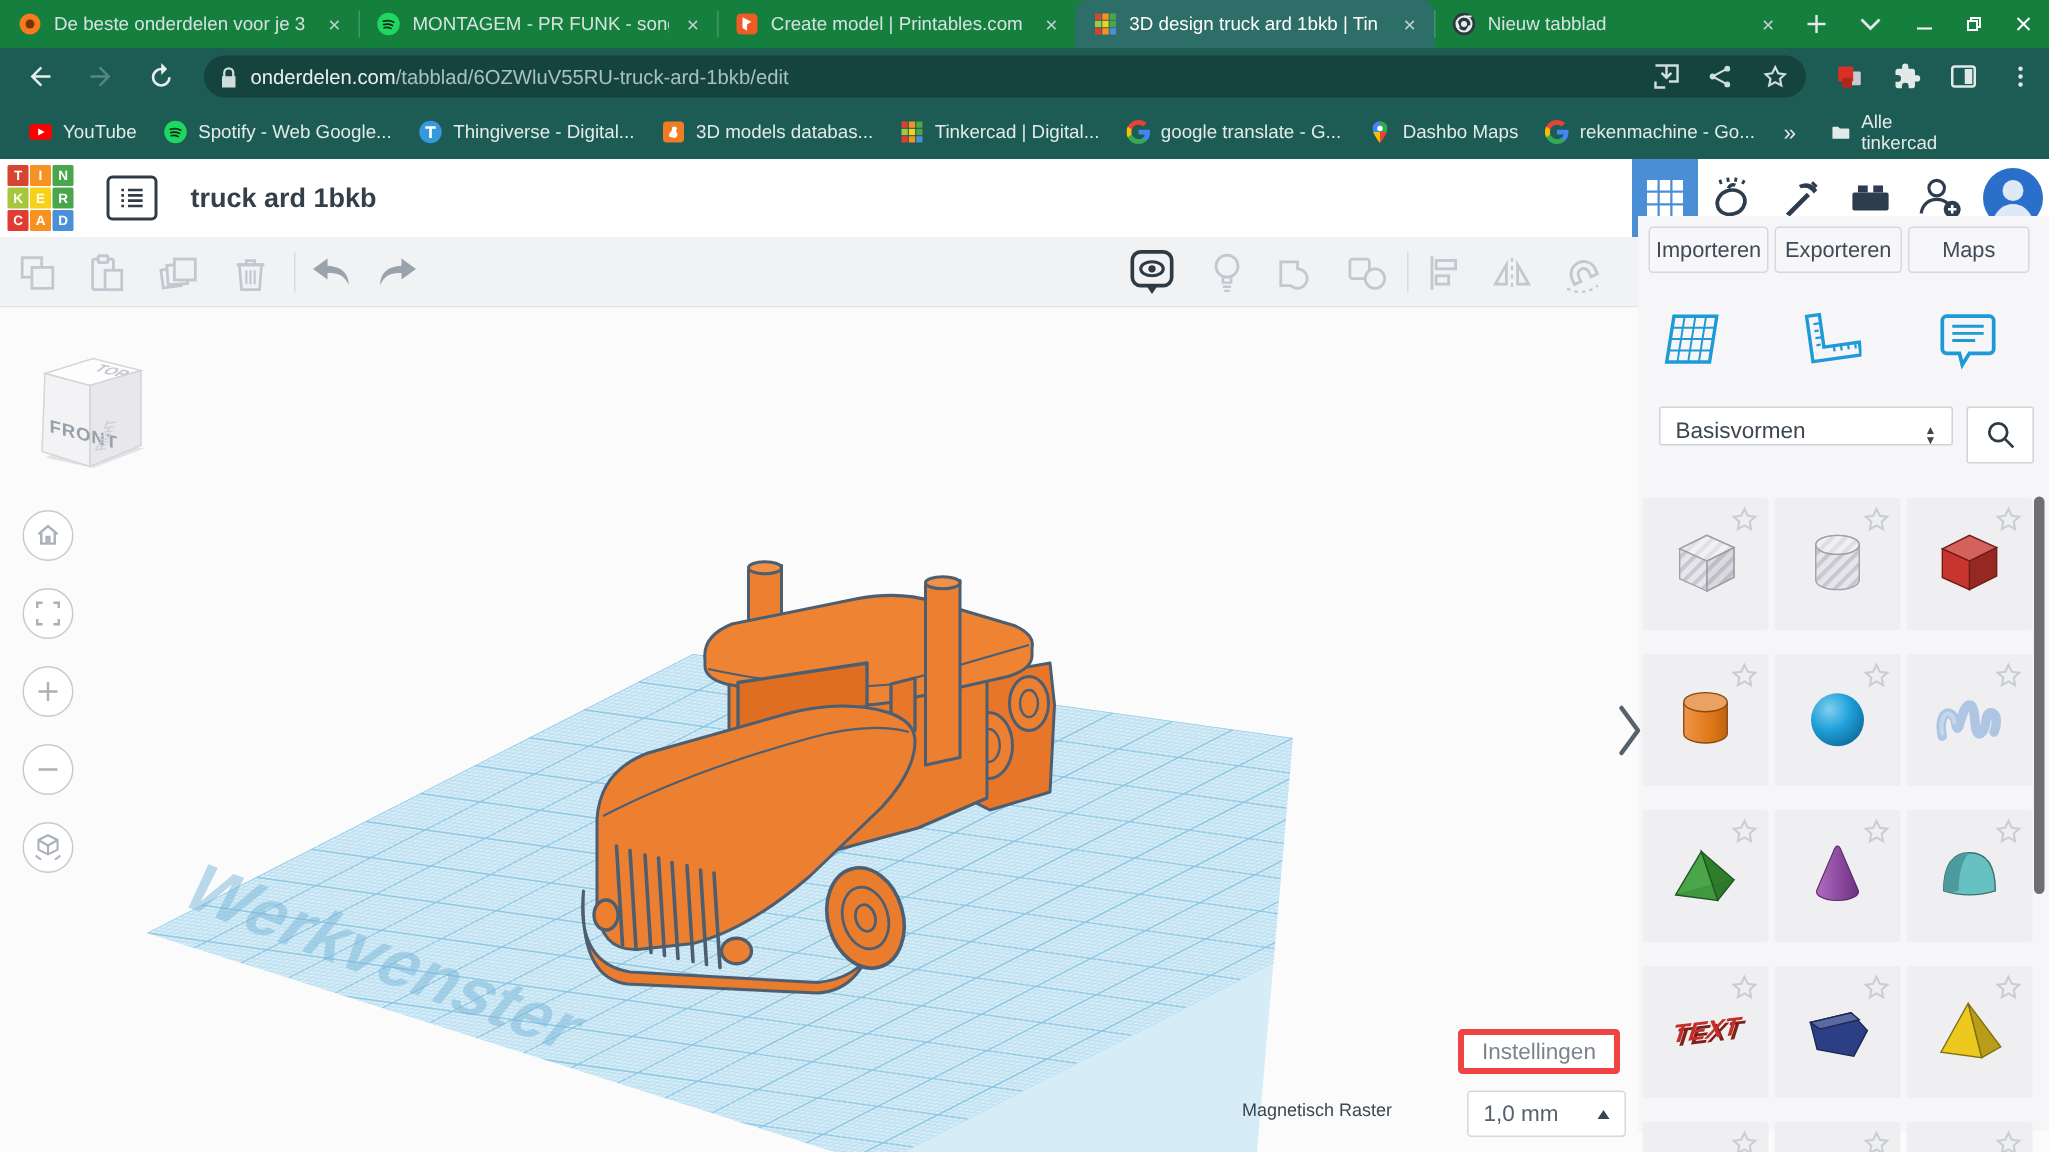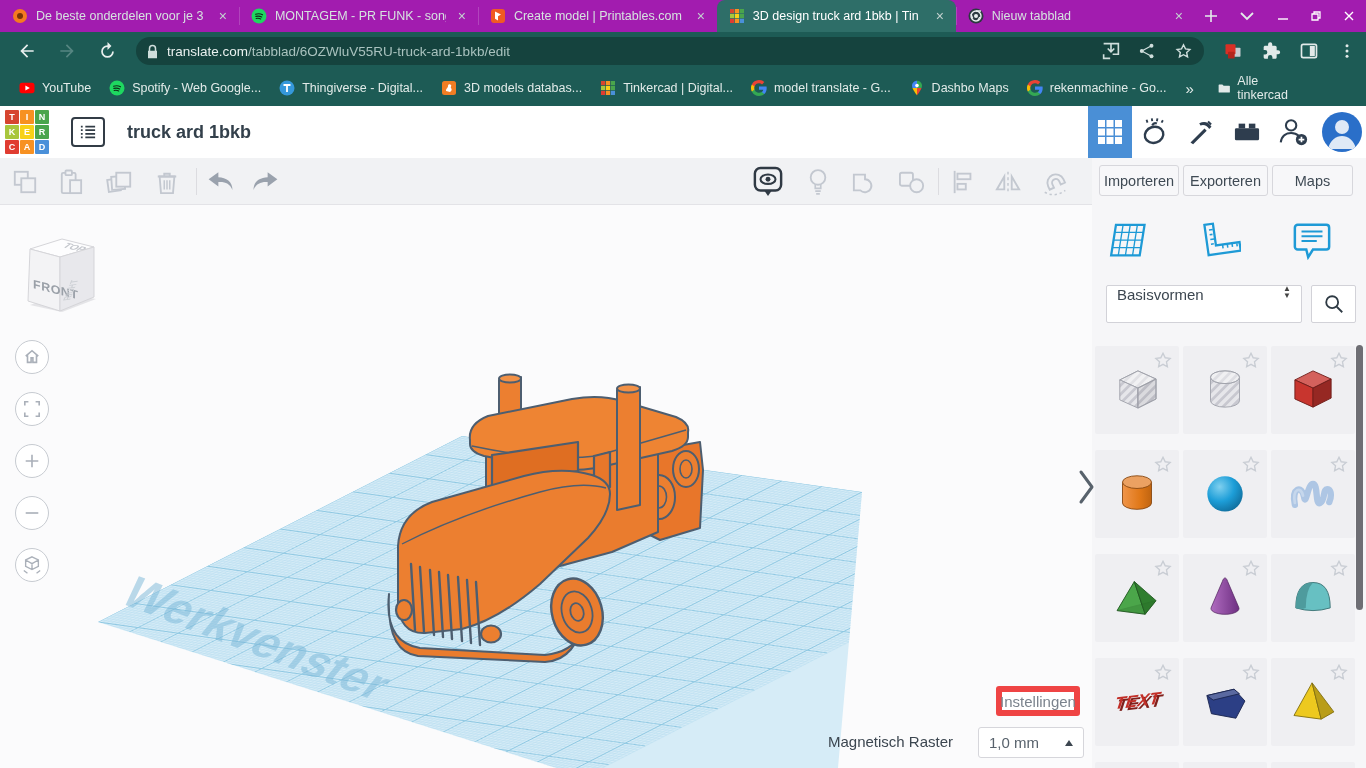--- a/index.html
+++ b/index.html
@@ -1,21 +1,21 @@
 <!DOCTYPE html>
 <html><head>
 <meta charset="utf-8">
 <style>
   html,body{margin:0;padding:0;background:#333;}
   #screen{position:relative;width:1366px;height:768px;overflow:hidden;
     font-family:"Liberation Sans","DejaVu Sans",sans-serif;background:#fbfbfc;
     -webkit-font-smoothing:antialiased;}
   .abs{position:absolute;}
   
-  #tabbar{left:0;top:0;width:1366px;height:32px;background:#a21caf;display:flex;align-items:stretch;}
+  #tabbar{left:0;top:0;width:1366px;height:32px;background:#15803d;display:flex;align-items:stretch;}
   .tab{display:flex;align-items:center;gap:8px;width:225px;min-width:0;padding:0 8px 0 12px;
     color:#d6e2e0;font-size:12.5px;position:relative;cursor:pointer;}
   .tab:not(.active):not(:first-child)::before{content:"";position:absolute;left:0;top:7px;bottom:7px;width:1px;background:rgba(255,255,255,.18);}
   .tab.active{background:#2e6e68;border-radius:8px 8px 0 0;color:#fff;align-items:center;}
   .tab .favicon{width:16px;height:16px;flex:0 0 16px;display:inline-flex;}
   .tab .favicon svg{width:16px;height:16px;}
   .tab-title{flex:1;white-space:nowrap;overflow:hidden;min-width:0;}
   .tab-close{flex:0 0 16px;text-align:center;font-size:14px;color:#c3d2d0;line-height:16px;border-radius:8px;}
   .tabbar-btn{color:#e3ecea;display:flex;align-items:center;justify-content:center;}
   
@@ -41,42 +41,42 @@
   #page-title{margin-left:22px;font-size:18px;font-weight:bold;color:#33404b;}
   #hdr-right{margin-left:auto;display:flex;align-items:center;height:100%;}
   .hdr-ic{width:46px;height:52px;display:flex;align-items:center;justify-content:center;}
   #btn-3d{width:44px;height:52px;background:#4a8fd6;display:flex;align-items:center;justify-content:center;}
   #avatar{width:40px;height:40px;border-radius:50%;background:#2a6fc9;margin:0 4px 0 6px;overflow:hidden;display:flex;align-items:center;justify-content:center;}
   
   #tktoolbar{left:0;top:158px;width:1092px;height:47px;background:#f1f2f4;border-bottom:1px solid #e3e3e7;box-sizing:border-box;}
   .tb-ic{position:absolute;top:9px;width:30px;height:30px;display:flex;align-items:center;justify-content:center;}
   .tb-div{position:absolute;top:10px;width:1px;height:27px;background:#dcdce0;}
   
-  #rightcol{left:1092px;top:158px;width:274px;height:610px;background:#f6f6f8;box-sizing:border-box;}
+  #rightcol{left:1092px;top:144px;width:274px;height:610px;background:#f6f6f8;box-sizing:border-box;}
   .panel-btn{position:absolute;top:7px;height:31px;background:#f7f7f9;border:1px solid #d7d7dc;border-radius:3px;
     font-size:14.5px;color:#3f4a54;display:flex;align-items:center;justify-content:center;box-sizing:border-box;}
   .blue-ic{position:absolute;top:60px;width:44px;height:46px;display:flex;align-items:center;justify-content:center;}
-  #cat-select{position:absolute;left:14px;top:127px;width:196px;height:38px;background:#fff;border:1px solid #d2d2d8;border-radius:2px;
-    display:flex;align-items:flex-start;font-size:15px;color:#3c4650;padding:0 10px;box-sizing:border-box;}
+  #cat-select{position:absolute;left:14px;top:127px;width:196px;height:26px;background:#fff;border:1px solid #d2d2d8;border-radius:2px;
+    display:flex;align-items:flex-end;font-size:15px;color:#3c4650;padding:0 10px;box-sizing:border-box;}
   #cat-arrows{margin-left:auto;display:flex;flex-direction:column;line-height:5px;font-size:8px;color:#444;gap:2px;}
   #search-btn{position:absolute;left:219px;top:127px;width:45px;height:38px;background:#fff;border:1px solid #d2d2d8;border-radius:2px;
     display:flex;align-items:center;justify-content:center;box-sizing:border-box;}
   #tiles{position:absolute;left:3px;top:188px;width:262px;}
   .tile{position:absolute;width:84px;height:88px;background:#efeff2;border-radius:2px;}
   .tile .star{position:absolute;right:5px;top:4px;width:22px;height:22px;}
   .tile .shp{position:absolute;left:13px;top:14px;width:58px;height:58px;}
   #pscroll{position:absolute;right:3px;top:187px;width:7px;height:265px;background:#6e6e74;border-radius:4px;}
   
   #canvas{left:0;top:205px;width:1092px;height:563px;background:#fbfbfc;overflow:hidden;}
   #scene{position:absolute;left:0;top:0;width:1092px;height:563px;}
   .navcircle{position:absolute;left:15px;width:32px;height:32px;border-radius:50%;border:1px solid #c7cbd1;background:#fff;
     display:flex;align-items:center;justify-content:center;}
-  #settings-btn{position:absolute;right:12px;top:481px;width:84px;height:30px;background:#fff;border:6px solid #ef4444;border-radius:3px;
+  #settings-btn{position:absolute;right:12px;top:481px;width:108px;height:30px;background:#fff;border:4px solid #ef4444;border-radius:3px;
     color:#7b838d;font-size:15px;display:flex;align-items:center;justify-content:center;box-sizing:border-box;}
-  #snap-label{position:absolute;left:828px;top:528px;font-size:15px;color:#3c4650;}
+  #snap-label{position:absolute;left:828px;top:528px;font-size:12px;color:#3c4650;}
   #snap-select{position:absolute;left:978px;top:522px;width:106px;height:31px;background:#fff;border:1px solid #d6d6db;border-radius:3px;
     display:flex;align-items:center;font-size:15px;color:#58626c;padding:0 10px;box-sizing:border-box;}
   #snap-arrow{margin-left:auto;width:0;height:0;border-left:4px solid transparent;border-right:4px solid transparent;border-bottom:6px solid #3c4650;}
   #panel-chevron{left:1076px;top:468px;width:22px;height:38px;}
 </style>
 </head>
 <body>
 
 <svg width="0" height="0" style="position:absolute">
   <defs>
@@ -207,21 +207,21 @@
       </span>
     <span class="nav-ic">
       <svg width="19" height="19" viewBox="0 0 24 24">
           <path d="M12 4a8 8 0 1 0 8 8h-2.2A5.8 5.8 0 1 1 12 6.2V10l5-5-5-5z" fill="#e8efee"></path>
         </svg>
       </span>
     <div id="urlpill">
       <svg width="13" height="15" viewBox="0 0 16 20">
           <path d="M8 1a5 5 0 0 0-5 5v3H2v10h12V9h-1V6a5 5 0 0 0-5-5zm0 2a3 3 0 0 1 3 3v3H5V6a3 3 0 0 1 3-3z" fill="#cfdedc"></path>
         </svg>
-      <span id="urltext"><span class="domain">translate.com</span><span class="path">/tabblad/6OZWluV55RU-truck-ard-1bkb/edit</span></span>
+      <span id="urltext"><span class="domain">onderdelen.com</span><span class="path">/tabblad/6OZWluV55RU-truck-ard-1bkb/edit</span></span>
       <span class="pill-ic">
         <svg width="20" height="18" viewBox="0 0 24 22">
             <path d="M3 2h18v13h-7" fill="none" stroke="#cfdedc" stroke-width="2"></path>
             <path d="M3 15v5h8" fill="none" stroke="#cfdedc" stroke-width="2"></path>
             <path d="M8 8l4 4 4-4M12 2v9" fill="none" stroke="#cfdedc" stroke-width="2"></path>
           </svg>
         </span>
       <span class="pill-ic">
         <svg width="18" height="18" viewBox="0 0 24 24">
             <circle cx="5" cy="12" r="2.6" fill="#cfdedc"></circle>
@@ -320,21 +320,21 @@
       </span>
       <span class="bm">
         <span style="display:inline-flex;width:16px;height:16px">
           <svg viewBox="0 0 16 16">
             <path fill="#4285F4" d="M15.68 8.18c0-.57-.05-1.11-.15-1.64H8v3.1h4.3a3.67 3.67 0 0 1-1.6 2.41v2h2.6c1.52-1.4 2.38-3.46 2.38-5.87z"></path>
             <path fill="#34A853" d="M8 16c2.16 0 3.97-.72 5.3-1.94l-2.6-2a4.8 4.8 0 0 1-7.18-2.54H.84v2.07A8 8 0 0 0 8 16z"></path>
             <path fill="#FBBC04" d="M3.52 9.52a4.8 4.8 0 0 1 0-3.04V4.4H.84a8 8 0 0 0 0 7.2l2.68-2.08z"></path>
             <path fill="#EA4335" d="M8 3.18c1.18 0 2.23.4 3.06 1.2l2.3-2.3A8 8 0 0 0 .84 4.4l2.68 2.08A4.8 4.8 0 0 1 8 3.18z"></path>
           </svg>
         </span>
-        <span>model translate - G...</span>
+        <span>google translate - G...</span>
       </span>
       <span class="bm">
         <span style="display:inline-flex;width:16px;height:16px">
           <svg viewBox="0 0 16 16">
             <defs>
               <clipPath id="pinc">
                 <path d="M8 .8C5.2.8 3 3 3 5.8 3 9.2 8 15.4 8 15.4s5-6.2 5-9.6C13 3 10.8.8 8 .8z"></path>
               </clipPath>
             </defs>
             <g clip-path="url(#pinc)">

